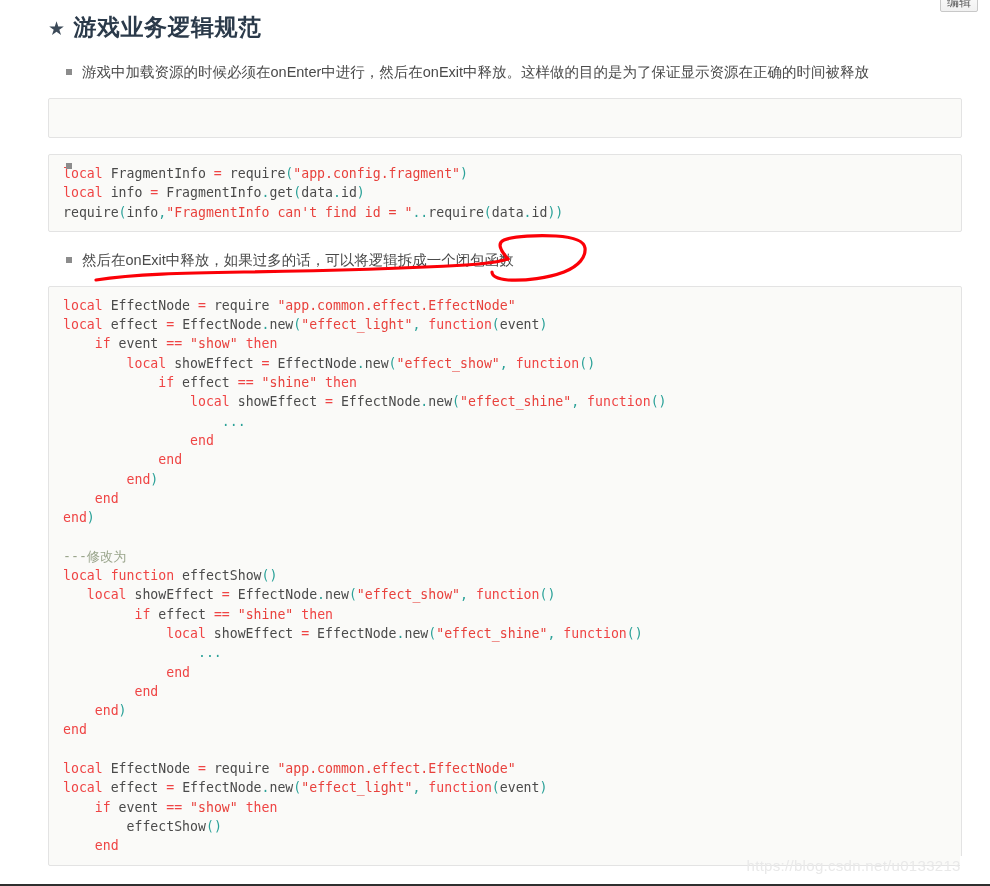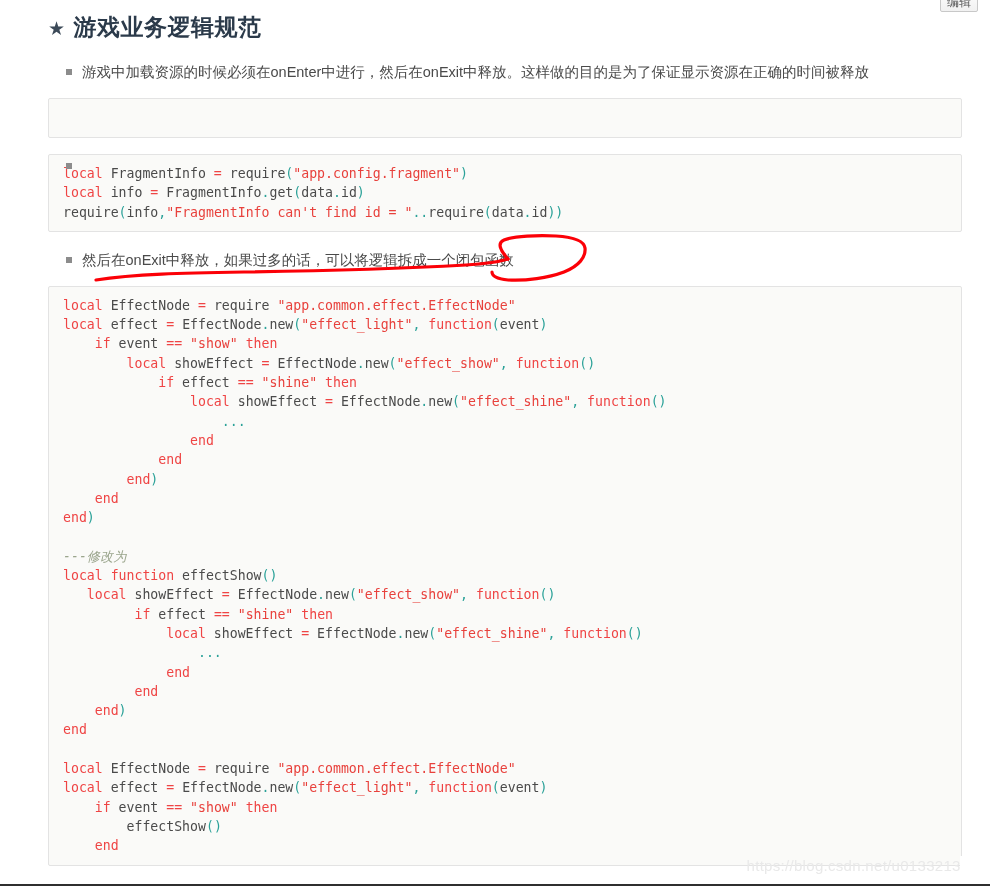--- a/index.html
+++ b/index.html
@@ -113,21 +113,21 @@
     color: #3b3b3b;
     box-sizing: border-box;
   }
   .codeblock.empty { height: 40px; padding-top: 8px; }
 
   
   .k   { color: #ef4444; }   
   .s   { color: #e8413c; }   
   .p   { color: #2aa198; }   
   .n   { color: #4a4a4a; }   
-  .c   { color: #9aa58c; font-style: italic; }  
+  .c   { color: #9aa58c; }  
 
   
   .watermark {
     position: absolute;
     right: 12px;
     bottom: 12px;
     font-size: 15px;
     color: #e9e9e9;
     font-family: "Liberation Sans", sans-serif;
     letter-spacing: 0.3px;

